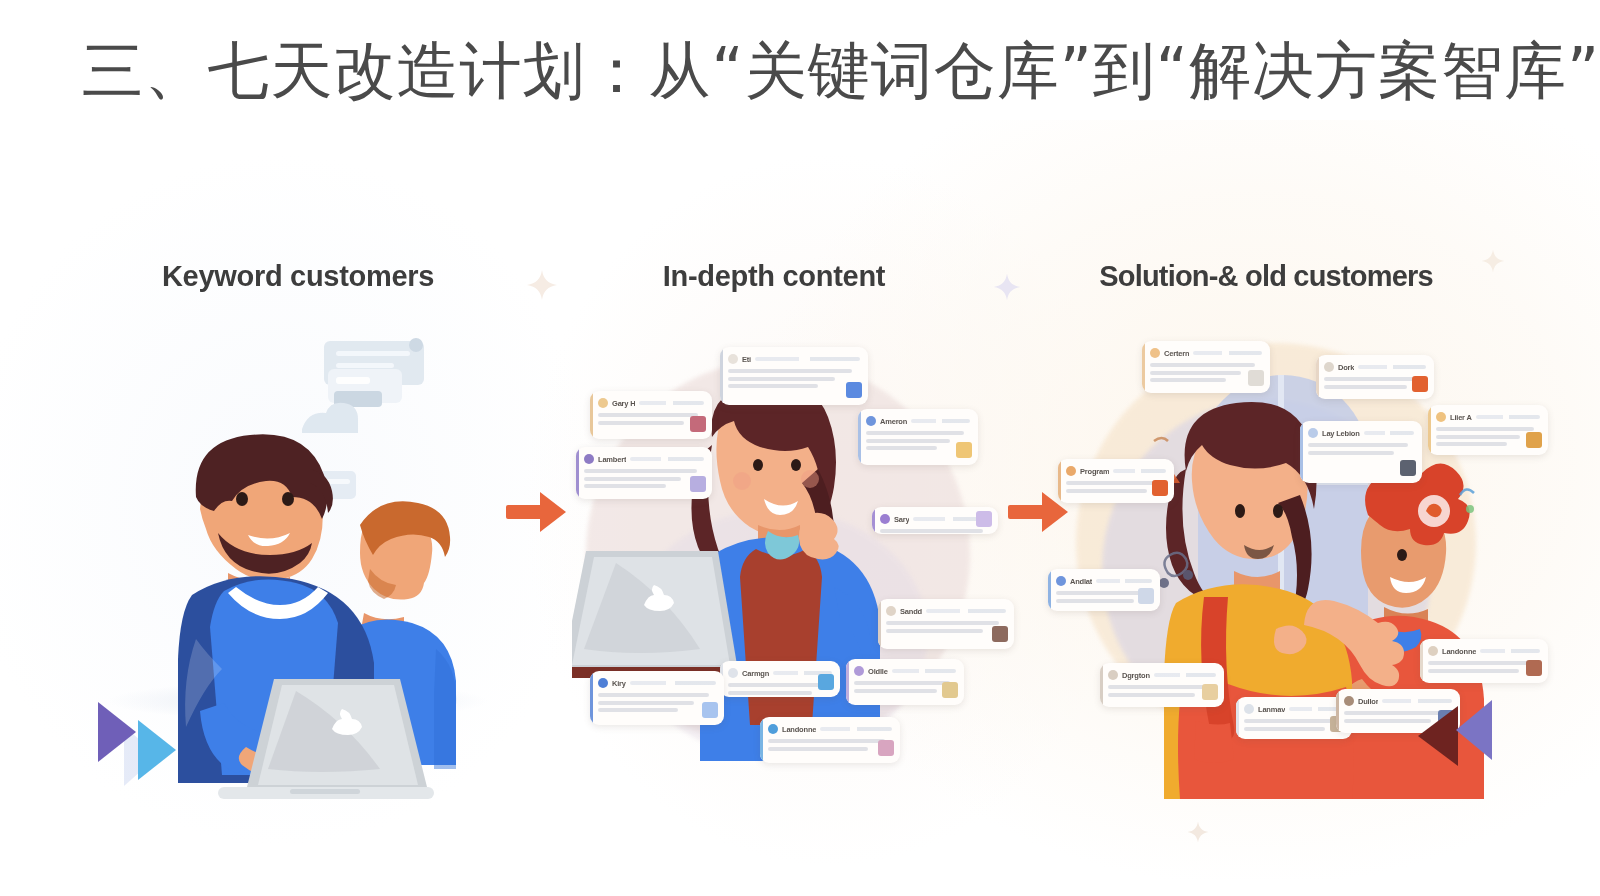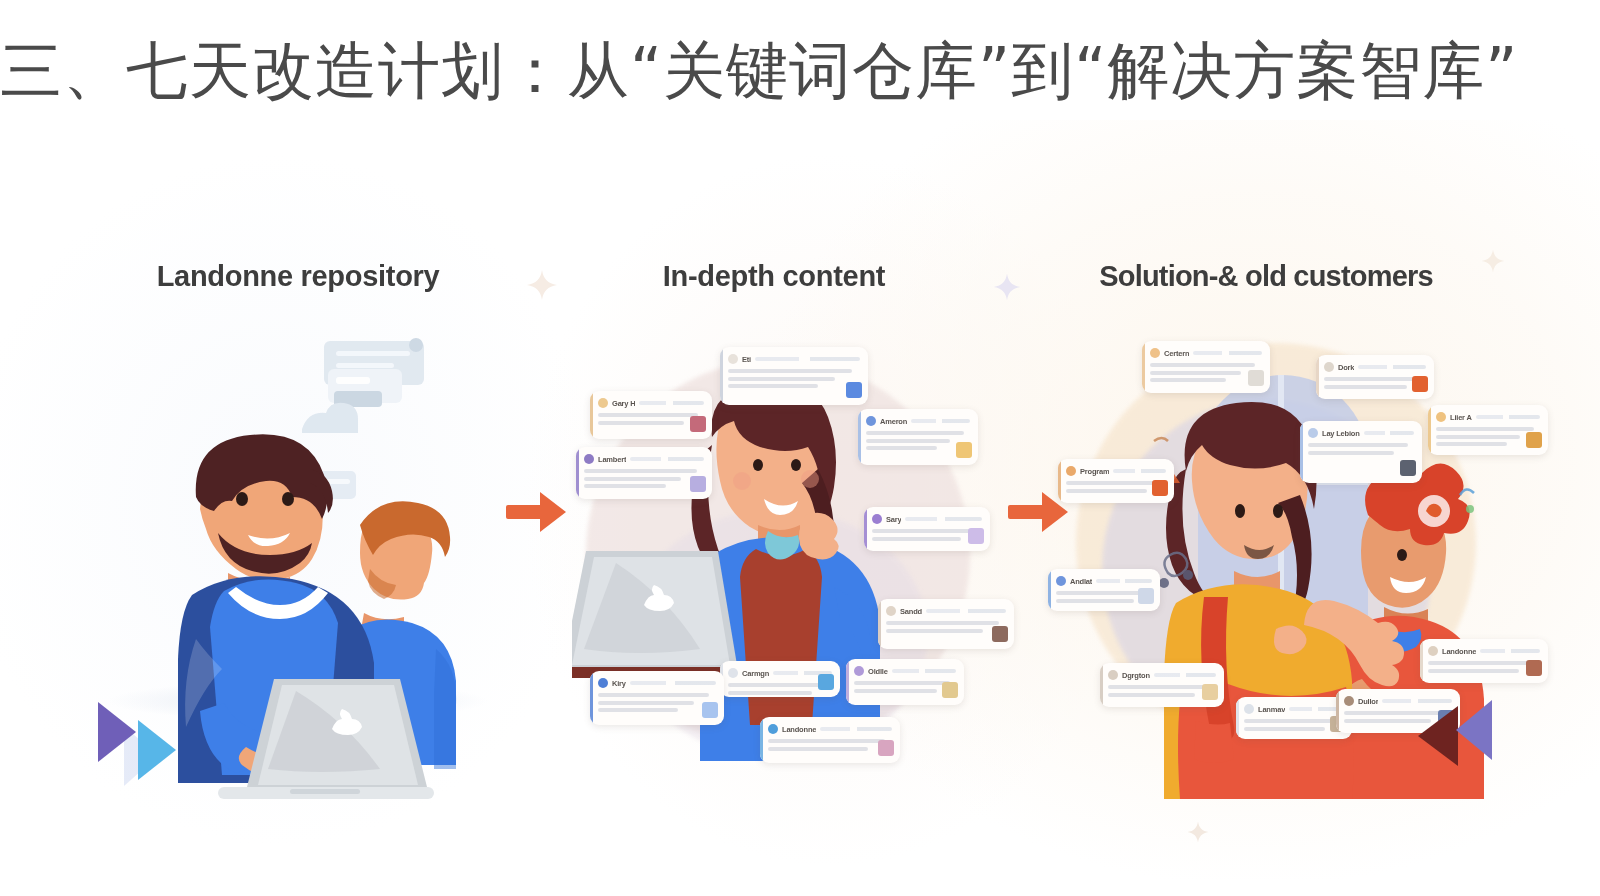--- a/index.html
+++ b/index.html
@@ -52,21 +52,21 @@
     background: radial-gradient(ellipse at 50% 50%, rgba(248,250,253,0.9) 0%, rgba(255,255,255,0) 70%);
     pointer-events: none;
   }
 
   
   .title {
     position: absolute;
     top: 36px;
     left: 0;
     width: 1600px;
-    text-align: left;
+    text-align: right;
     font-size: 62px;
     line-height: 1.12;
     font-weight: 500;
     color: #4a4a4a;
     letter-spacing: 1px;
     white-space: nowrap;
     font-family: "DejaVu Sans", "Liberation Sans", sans-serif;
   }
 
   
@@ -282,21 +282,21 @@
   </div>
   <div class="sparkle" style="left:1186px; top:820px;">
     <svg width="24" height="24" viewBox="0 0 34 34">
         <path d="M17 2 C18.4 11 22.8 15.5 32 17 C22.8 18.5 18.4 23 17 32 C15.6 23 11.2 18.5 2 17 C11.2 15.5 15.6 11 17 2 Z" fill="#f3e9e0"></path>
       </svg>
   </div>
 
   <div class="columns">
 
     <div class="col col-1">
-      <div class="col-heading">Landonne repository</div>
+      <div class="col-heading">Keyword customers</div>
 
       <div class="illus">
         <div class="shadow-floor"></div>
 
         <svg class="person-svg" style="left:0; top:0;" width="404" height="480" viewBox="0 0 404 480">
 
           <g opacity="0.9">
             <rect x="228" y="22" width="100" height="44" rx="6" fill="#dfe7ef"></rect>
             <rect x="240" y="32" width="74" height="5" rx="2.5" fill="#f3f7fb"></rect>
             <rect x="240" y="44" width="58" height="5" rx="2.5" fill="#f3f7fb"></rect>
@@ -430,21 +430,21 @@
                 <span class="ava" style="background: rgb(142, 123, 196);"></span>
                 <span class="nm">Lambert</span>
                 <span class="meta"></span>
               </div>
               <div class="ln" style="width: 94%;"></div>
               <div class="ln" style="width: 81%;"></div>
               <div class="ln" style="width: 68%;"></div>
               <div class="thumb" style="background: rgb(183, 174, 224);"></div>
               <div class="tail" style="left: 38px;"></div>
             </div>
-            <div class="bubble accent-bar" style="left: 292px; top: 188px; width: 126px; height: 44px; --ac: #a58fd4;">
+            <div class="bubble accent-bar" style="left: 300px; top: 188px; width: 126px; height: 27px; --ac: #a58fd4;">
               <div class="brow">
                 <span class="ava" style="background: rgb(155, 126, 209);"></span>
                 <span class="nm">Sary</span>
                 <span class="meta"></span>
               </div>
               <div class="ln" style="width: 94%;"></div>
               <div class="ln" style="width: 81%;"></div>
               <div class="thumb" style="background: rgb(205, 188, 232);"></div>
               <div class="tail" style="left: 40px;"></div>
             </div>

